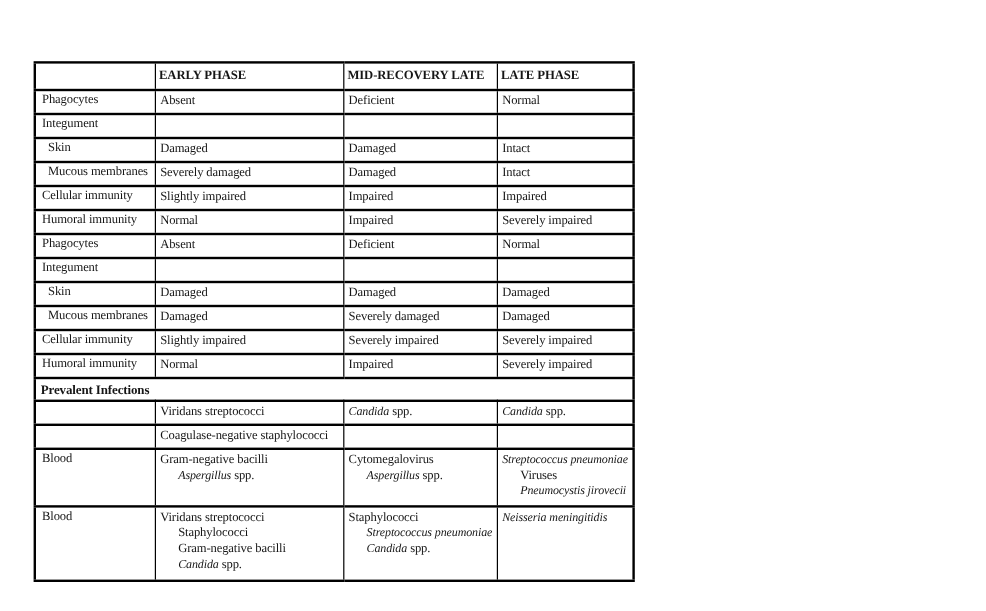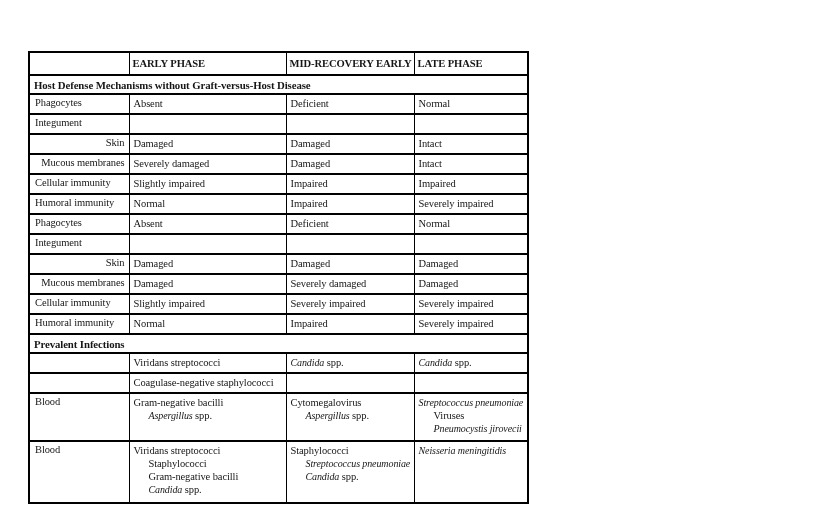--- a/index.html
+++ b/index.html
@@ -53,21 +53,21 @@
     font-size: 10.8px;
     height: 13px;
     vertical-align: middle;
     white-space: nowrap;
   }
   td.label-cell, td.data-cell {
     font-size: 10.5px;
     height: 14px;
   }
   td.label-cell { padding-left: 5px; }
-  td.label-cell.lab-ind { padding-left: 10px; text-align: right; }
+  td.label-cell.lab-ind { padding-left: 10px; }
   .line {
     white-space: nowrap;
     line-height: 13px;
   }
   .line.ind { padding-left: 15px; }
   .it {
     font-style: italic;
     font-size: 10px;
     text-align: right;
   }
@@ -82,28 +82,25 @@
     <colgroup>
       <col class="c1">
         <col class="c2">
         <col class="c3">
         <col class="c4">
     </colgroup>
     <thead>
         <tr>
           <th></th>
           <th>EARLY PHASE</th>
-          <th>MID-RECOVERY EARLY</th>
+          <th>MID-RECOVERY LATE</th>
           <th>LATE PHASE</th>
         </tr>
       </thead>
     <tbody>
-        <tr>
-          <td class="section-cell" colspan="4">Host Defense Mechanisms without Graft-versus-Host Disease</td>
-        </tr>
         <tr>
           <td class="label-cell">Phagocytes</td>
           <td class="data-cell">
             <div class="line"><span>Absent</span></div>
           </td>
           <td class="data-cell">
             <div class="line"><span>Deficient</span></div>
           </td>
           <td class="data-cell">
             <div class="line"><span>Normal</span></div>

